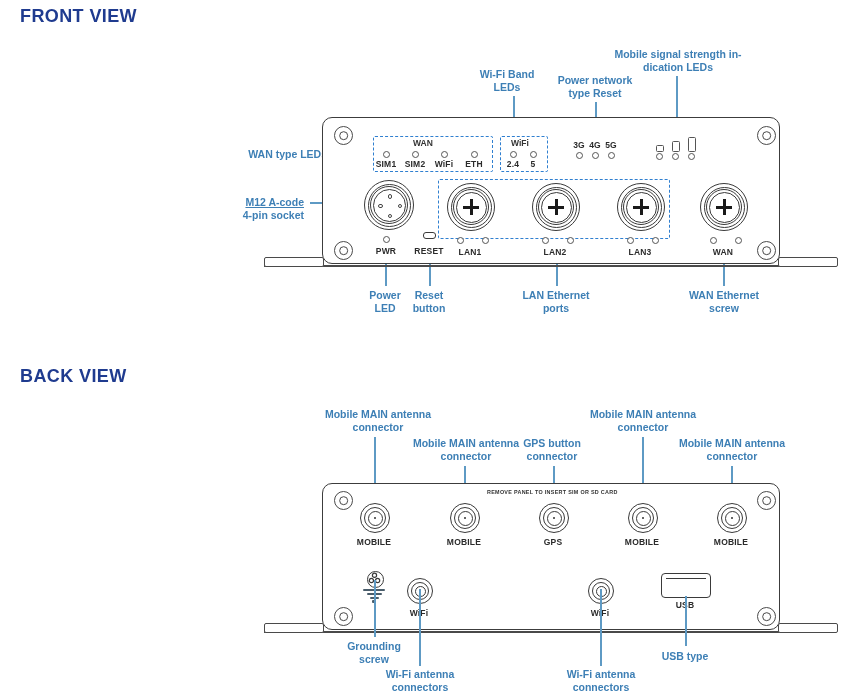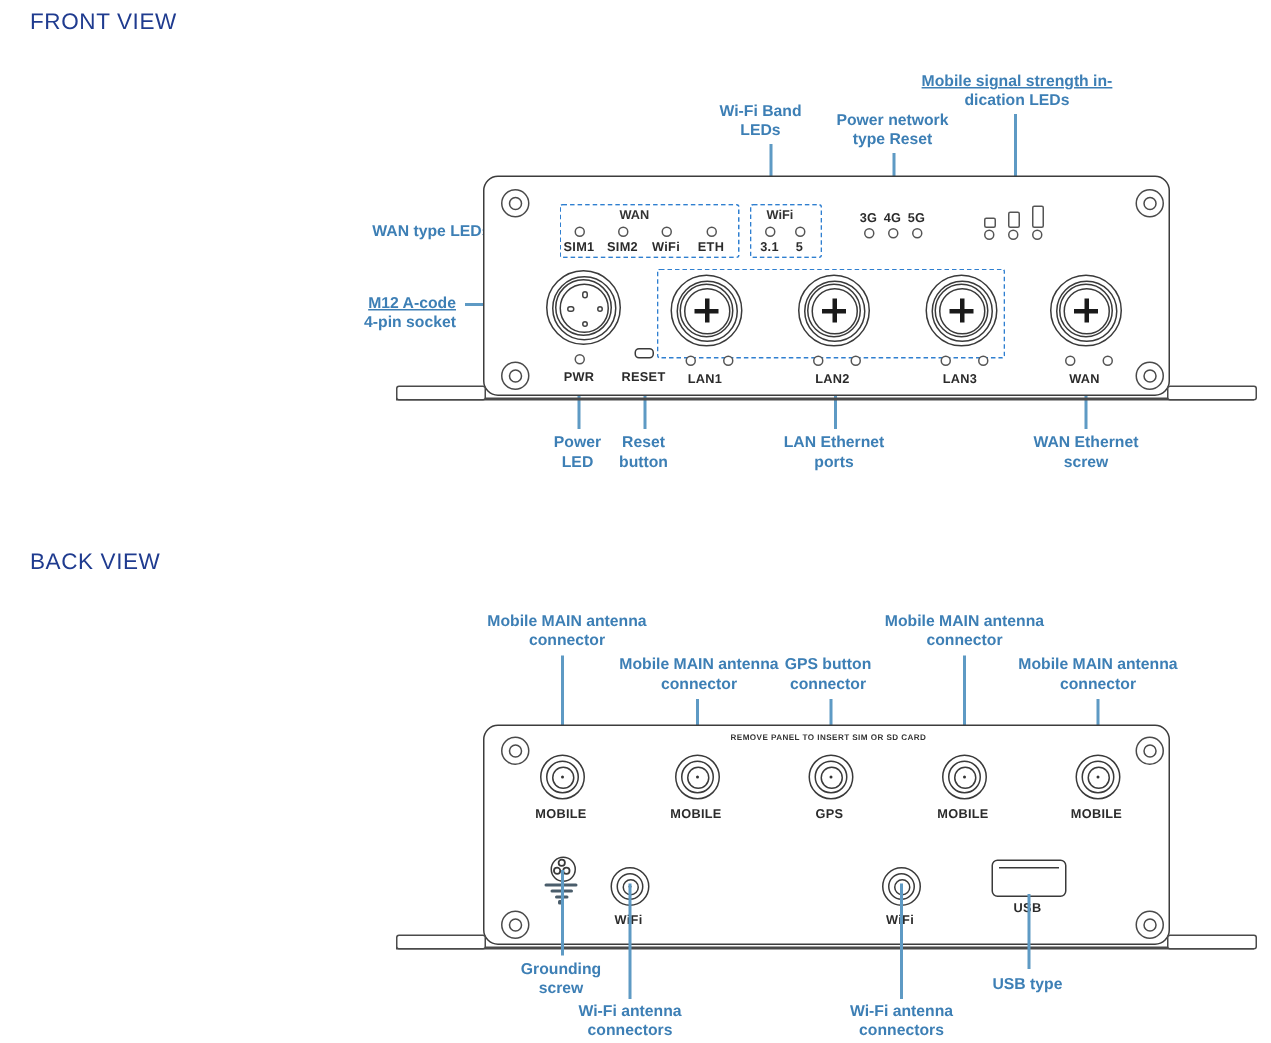--- a/index.html
+++ b/index.html
@@ -1,18 +1,18 @@
 <!DOCTYPE html>
 <html><head>
 <meta charset="utf-8">
 <style>
   html,body{margin:0;padding:0;background:#ffffff;}
   body{width:847px;height:695px;position:relative;overflow:hidden;
        font-family:"Liberation Sans",sans-serif;}
-  .sec-title{position:absolute;font-size:15px;font-weight:normal;color:#1f3b8f;
+  .sec-title{position:absolute;font-size:18px;font-weight:bold;color:#1f3b8f;
              letter-spacing:.4px;}
   .callout{position:absolute;font-size:10.5px;color:#3d7fb5;font-weight:bold;
            line-height:13px;text-align:center;}
   .callout.r{text-align:right;}
   .lead{position:absolute;background:#5e9ac4;}
   .lead.v{width:1.5px;}
   .lead.h{height:1.5px;}
   .devbody{position:absolute;border:1.6px solid #3c3c3c;border-radius:10px;
            background:#fff;}
   .footline{position:absolute;height:1.6px;background:#4a4a4a;}
@@ -76,21 +76,21 @@
 <div class="lead h" style="left:332px;top:154px;width:44px;"></div>
 
 <div class="callout" style="left:462px;top:68px;width:90px;">Wi-Fi Band</div>
 <div class="callout" style="left:462px;top:81px;width:90px;">LEDs</div>
 <div class="lead v" style="left:513px;top:96px;height:42px;"></div>
 
 <div class="callout" style="left:545px;top:74px;width:100px;">Power network</div>
 <div class="callout" style="left:545px;top:87px;width:100px;">type Reset</div>
 <div class="lead v" style="left:595px;top:102px;height:40px;"></div>
 
-<div class="callout" style="left:608px;top:48px;width:140px;text-decoration:underline;">Mobile signal strength in-</div>
+<div class="callout" style="left:608px;top:48px;width:140px;">Mobile signal strength in-</div>
 <div class="callout" style="left:608px;top:61px;width:140px;">dication LEDs</div>
 <div class="lead v" style="left:676px;top:76px;height:63px;"></div>
 
 <div class="callout r" style="left:200px;top:196px;width:104px;text-decoration:underline;">M12 A-code</div>
 <div class="callout r" style="left:200px;top:209px;width:104px;">4-pin socket</div>
 <div class="lead h" style="left:310px;top:202px;width:62px;"></div>
 
 <div class="callout" style="left:350px;top:289px;width:70px;">Power</div>
 <div class="callout" style="left:350px;top:302px;width:70px;">LED</div>
 <div class="lead v" style="left:385px;top:240px;height:46px;"></div>
@@ -123,21 +123,21 @@
 <div class="led" style="left:412px;top:151px;"></div>
 <div class="portlbl" style="left:398px;top:159px;width:34px;">SIM2</div>
 <div class="led" style="left:441px;top:151px;"></div>
 <div class="portlbl" style="left:427px;top:159px;width:34px;">WiFi</div>
 <div class="led" style="left:471px;top:151px;"></div>
 <div class="portlbl" style="left:457px;top:159px;width:34px;">ETH</div>
 
 <div class="dashbox" style="left:500px;top:136px;width:46px;height:34px;"></div>
 <div class="grplbl" style="left:511px;top:138px;">WiFi</div>
 <div class="led" style="left:510px;top:151px;"></div>
-<div class="portlbl" style="left:499px;top:159px;width:28px;">3.1</div>
+<div class="portlbl" style="left:499px;top:159px;width:28px;">2.4</div>
 <div class="led" style="left:530px;top:151px;"></div>
 <div class="portlbl" style="left:519px;top:159px;width:28px;">5</div>
 
 <div class="portlbl" style="left:569px;top:140px;width:20px;">3G</div>
 <div class="led" style="left:576px;top:152px;"></div>
 <div class="portlbl" style="left:585px;top:140px;width:20px;">4G</div>
 <div class="led" style="left:592px;top:152px;"></div>
 <div class="portlbl" style="left:601px;top:140px;width:20px;">5G</div>
 <div class="led" style="left:608px;top:152px;"></div>
 

